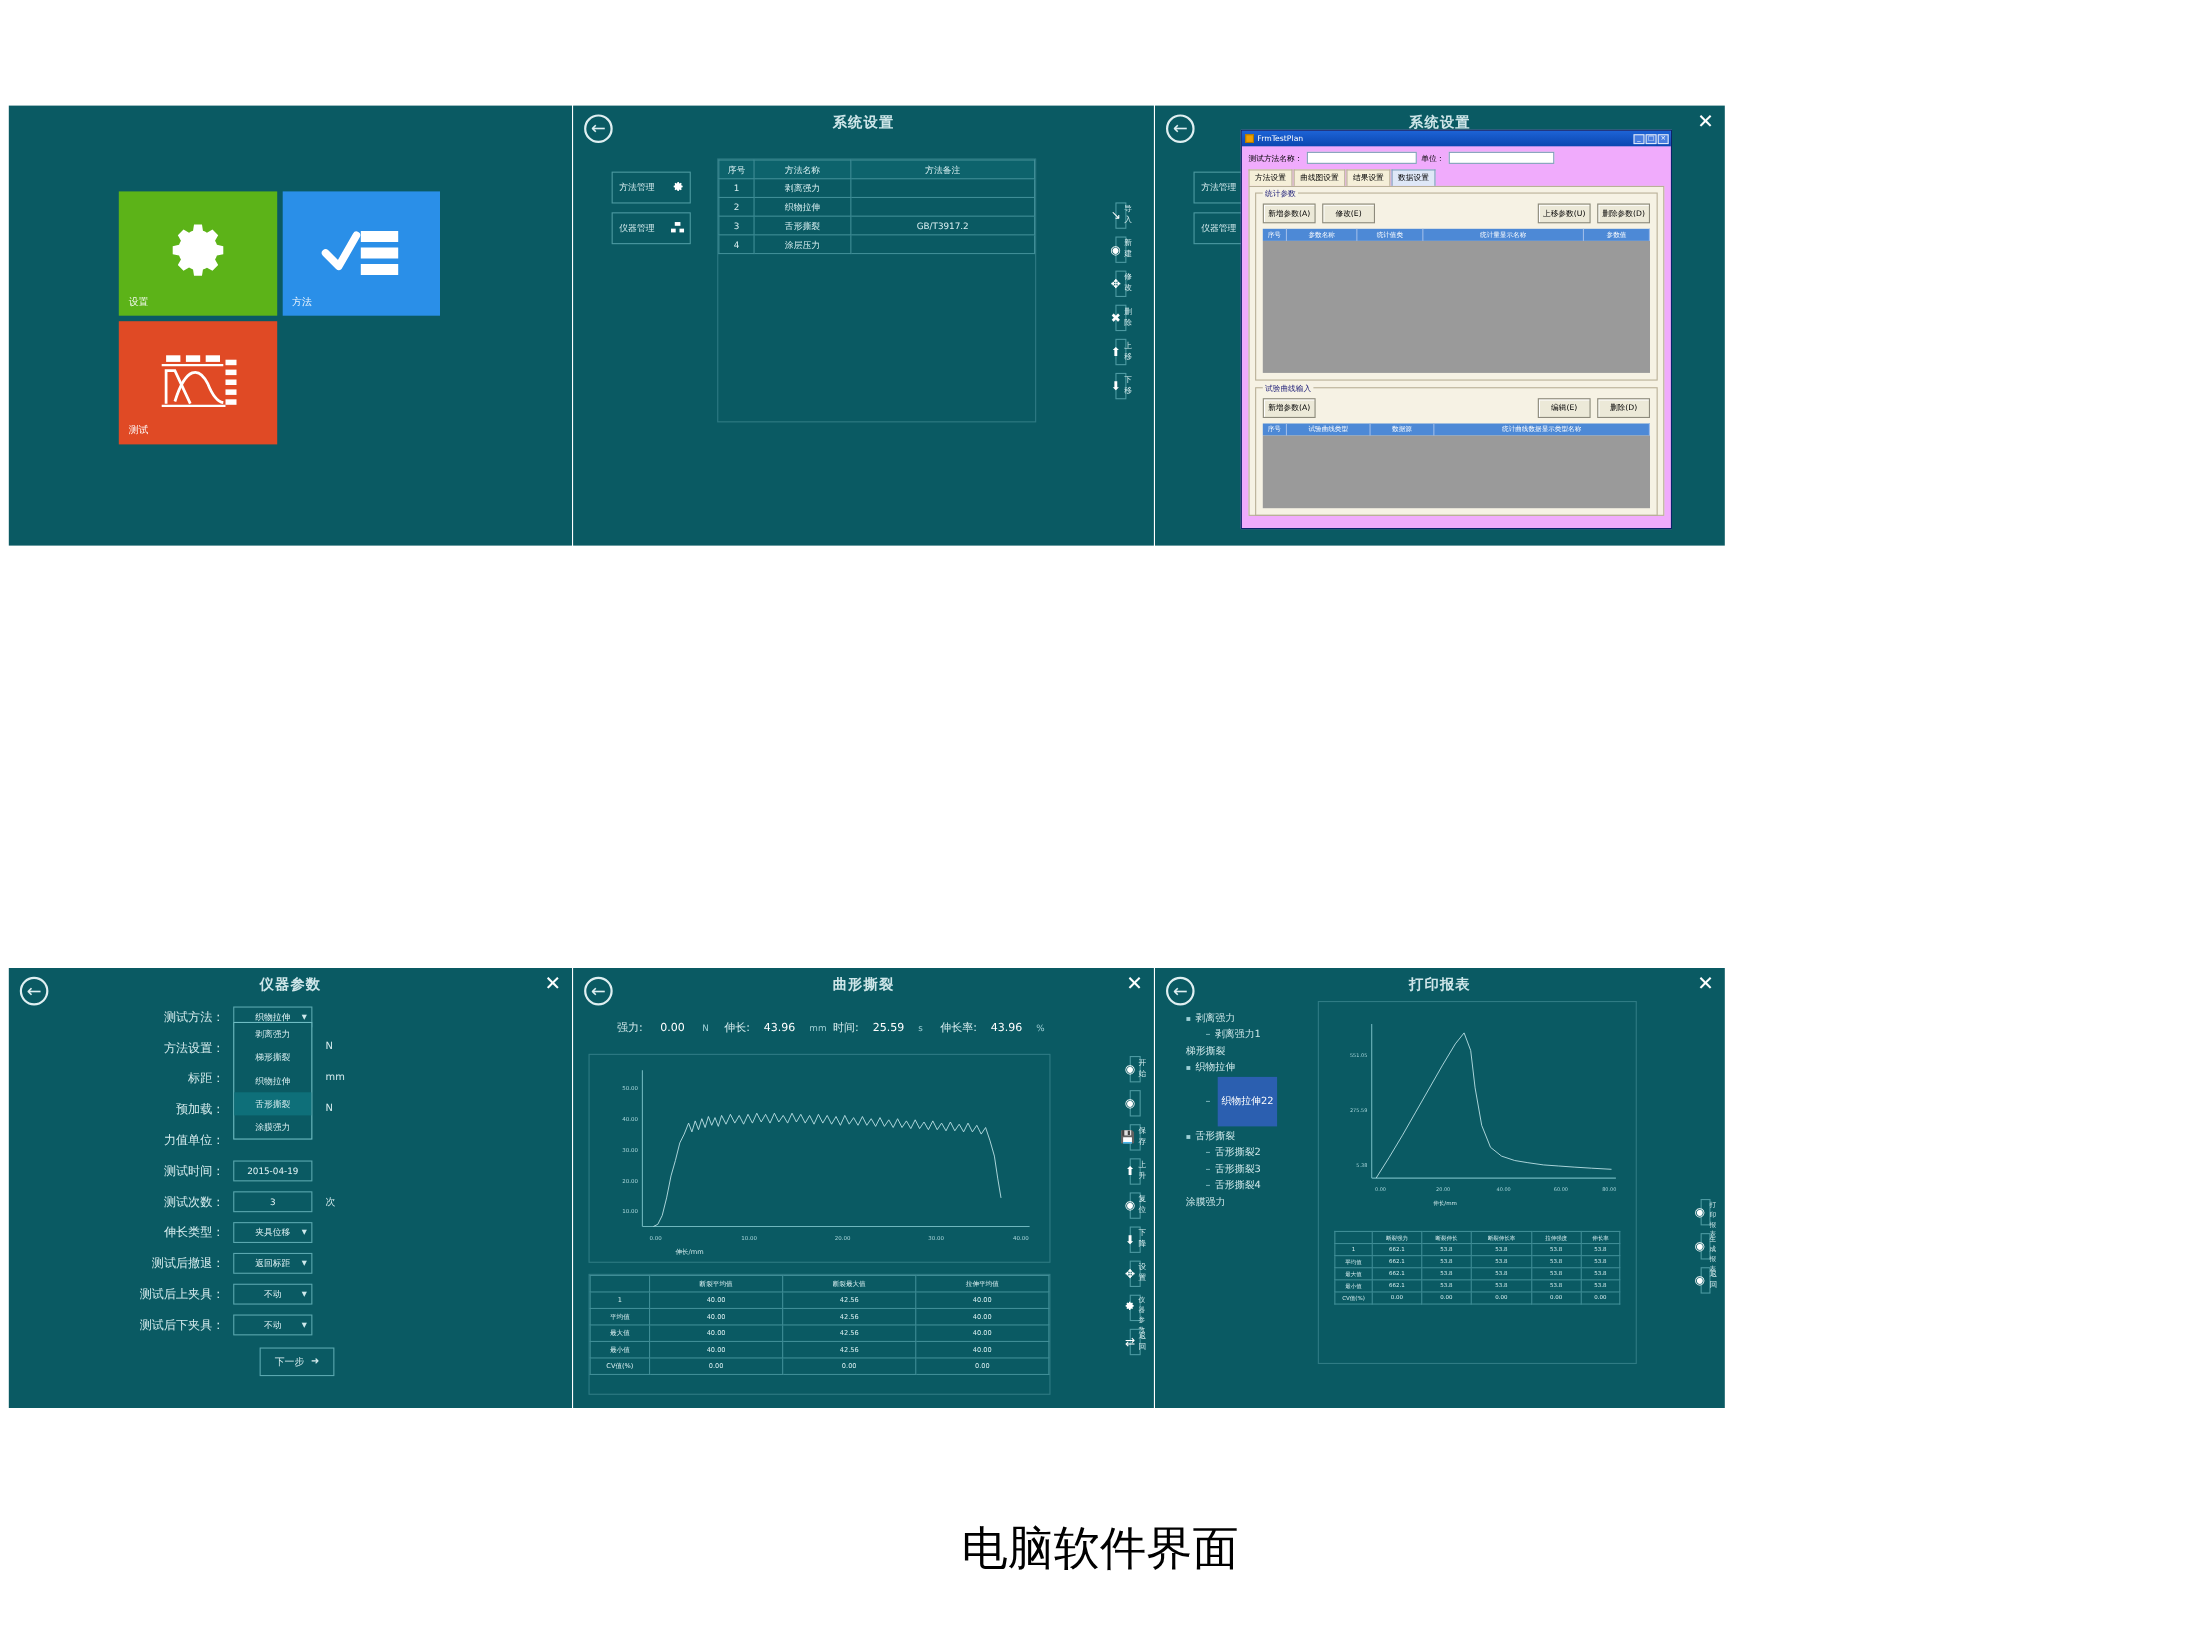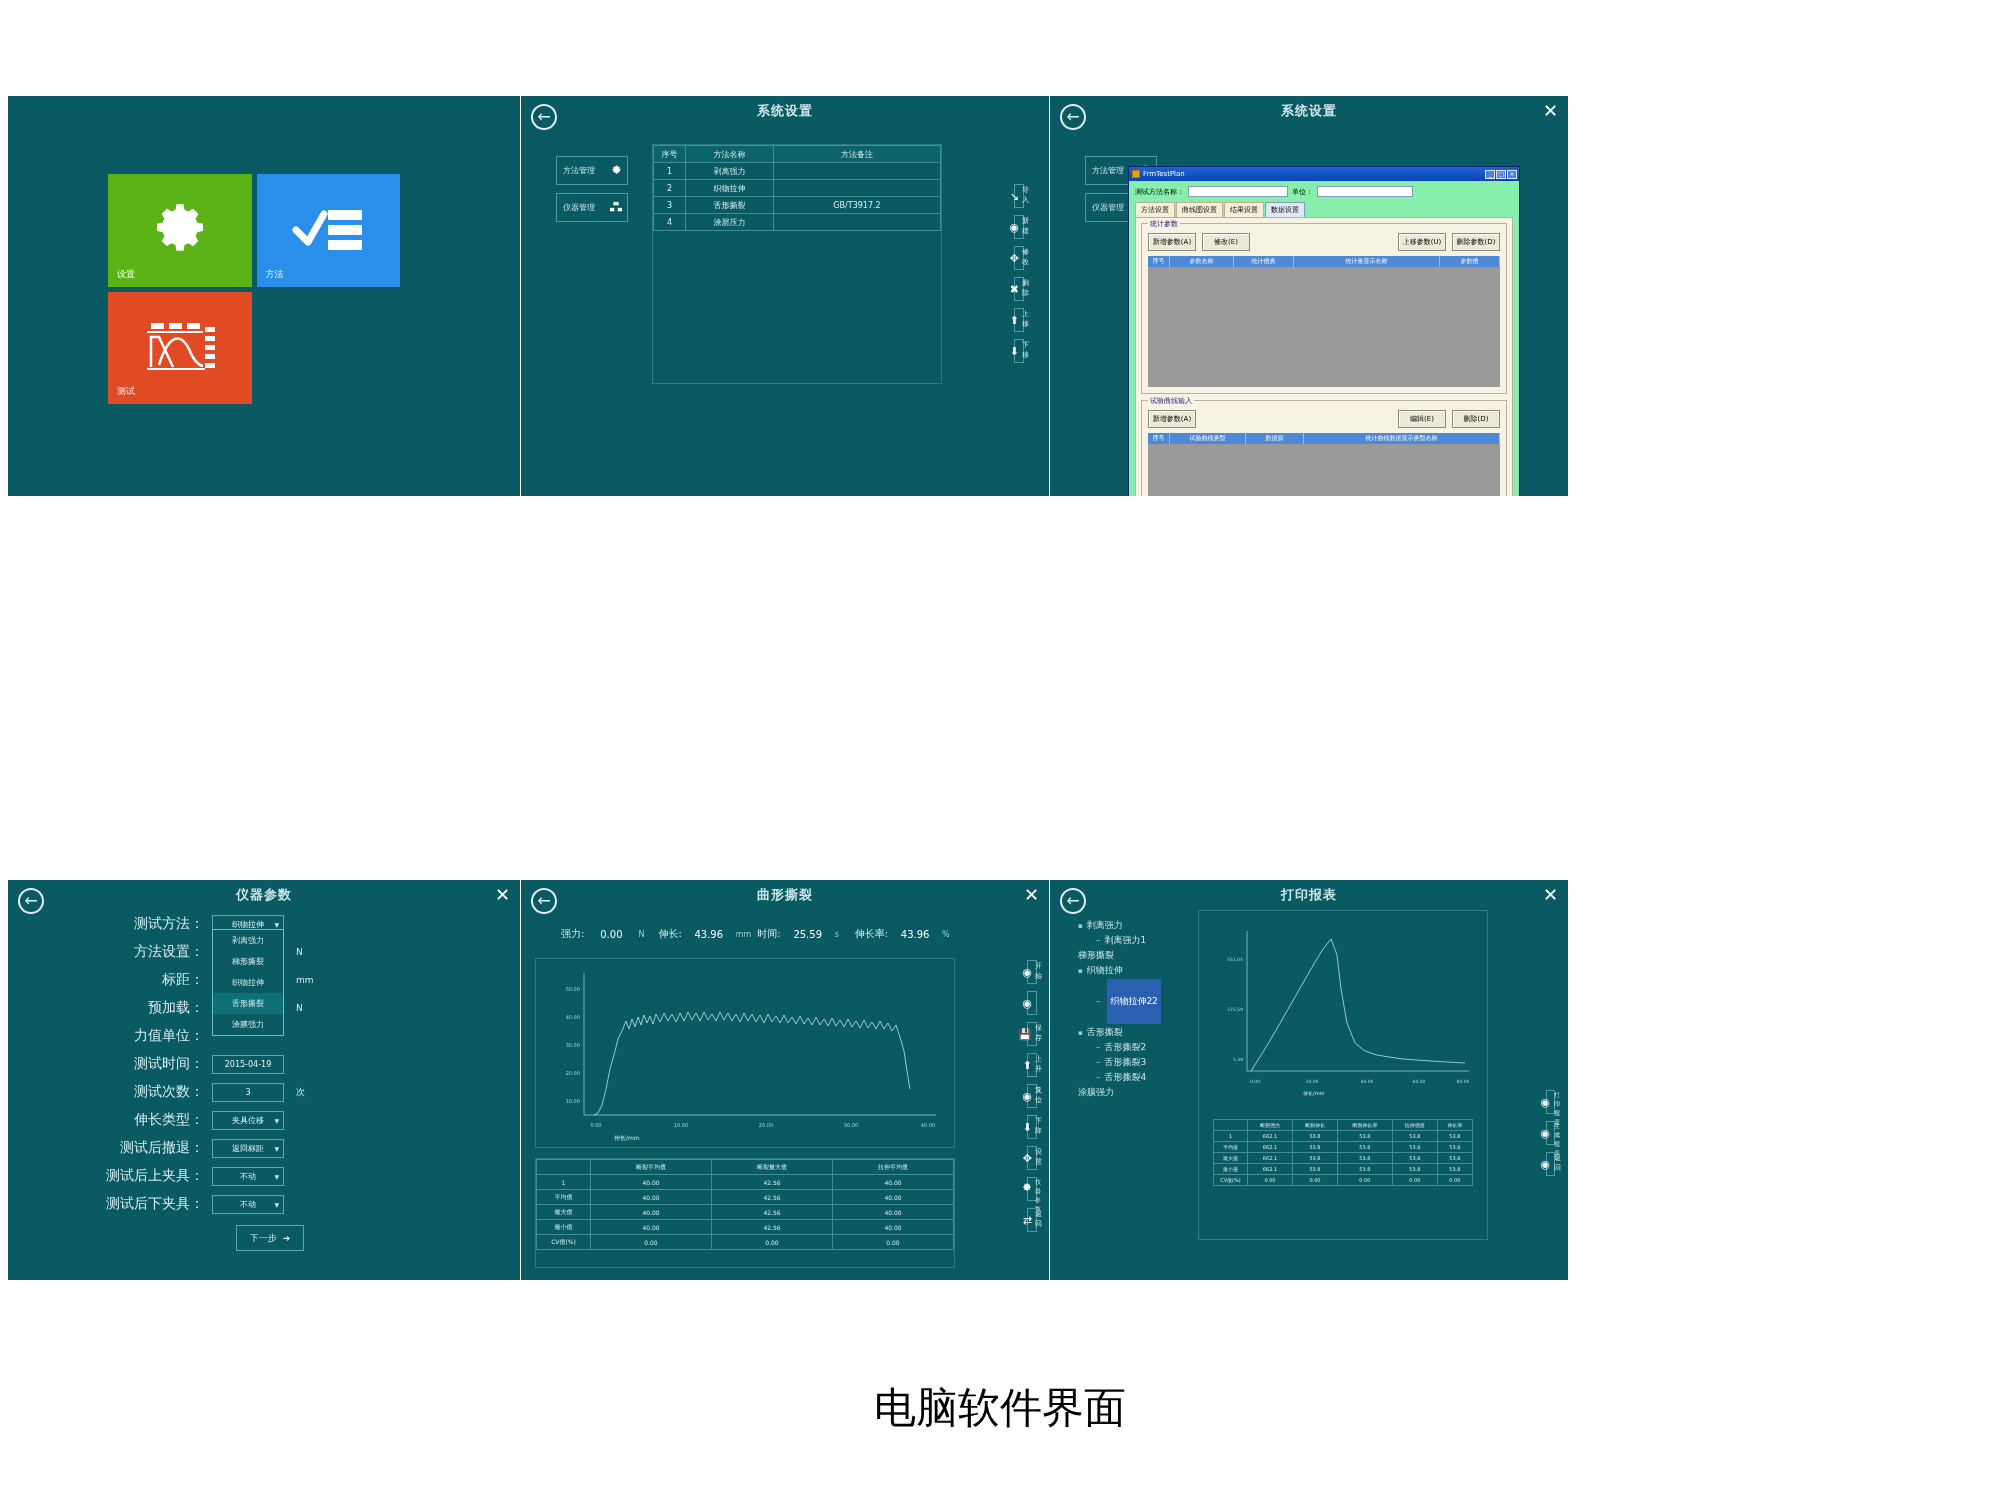--- a/index.html
+++ b/index.html
@@ -68,21 +68,21 @@
     border:1px solid #4d9aa2; background:#0a5a63;
     display:flex; align-items:flex-start; padding-left:7px;
     color:#d6ecee; font-size:7px;margin-left:44px;
   }
   .rbtn .ic { position:absolute; right:4px; top:50%; transform:translateY(-50%); color:#ffffff; font-size:11px; }
 
   
   #panel3 { left:1050px; top:96px; width:518px; height:400px; }
   .win-dialog {
     position:absolute; left:78px; top:22px; width:392px; height:363px;
-    background:#86efac; border:1px solid #0a246a;margin-top:48px;
+    background:#f0abfc; border:1px solid #0a246a;
   }
   .win-title {
     height:14px; background:linear-gradient(180deg,#1d63d6 0%,#0a46b0 100%);
     display:flex; align-items:center; color:#fff; font-size:7px; padding-left:3px;
   }
   .win-title .wt-ico { width:8px;height:8px;background:#f0a000;margin-right:3px;border:1px solid #b07800; }
   .win-title .wt-btns { margin-left:auto; display:flex; gap:1px; padding-right:2px; }
   .win-title .wt-btns span { width:10px;height:9px;background:#4a7fe0;border:1px solid #dfe8f7;
       font-size:6px;color:#fff;display:flex;align-items:center;justify-content:center;line-height:1; }
   .win-body { padding:5px 6px; }
@@ -100,21 +100,21 @@
           border:1px solid #8d8a7c; box-shadow:inset 1px 1px 0 #fff; color:#000; }
   .spacer { flex:1; }
   .grid-head { display:flex; background:#4d89d6; }
   .grid-head div { font-size:6px; color:#fff; text-align:center; border-right:1px solid #9dbbe8; padding:1px 0; }
   .grid-body { background:#9a9a9a; }
 
   
   #panel4 { left:8px; top:880px; width:512px; height:400px; }
   .form-wrap { position:absolute; left:86px; top:30px; width:340px; }
   .frow { display:flex; align-items:center; height:28px; }
-  .flabel { width:118px; text-align:right; padding-right:8px; color:#d6ecee; font-size:14px; }
+  .flabel { width:118px; text-align:right; padding-right:8px; color:#d6ecee; font-size:11px; }
   .fctrl { width:72px; height:19px; border:1px solid #5aa7af; background:#0a5a63;
            color:#e3f4f6; font-size:8px; display:flex; align-items:center; justify-content:center; position:relative; }
   .fctrl.caret::after { content:"\25BC"; position:absolute; right:4px; font-size:6px; color:#cfe9ec; }
   .funit { padding-left:12px; color:#d6ecee; font-size:9px; }
   .dropdown {
     position:absolute; left:118px; top:19px; width:72px;
     border:1px solid #6fbcc3; background:#0a5a63; z-index:5;
   }
   .dropdown div { font-size:8px; color:#d6ecee; text-align:center; padding:5px 0; }
   .dropdown div.sel { background:#0e6f79; }

